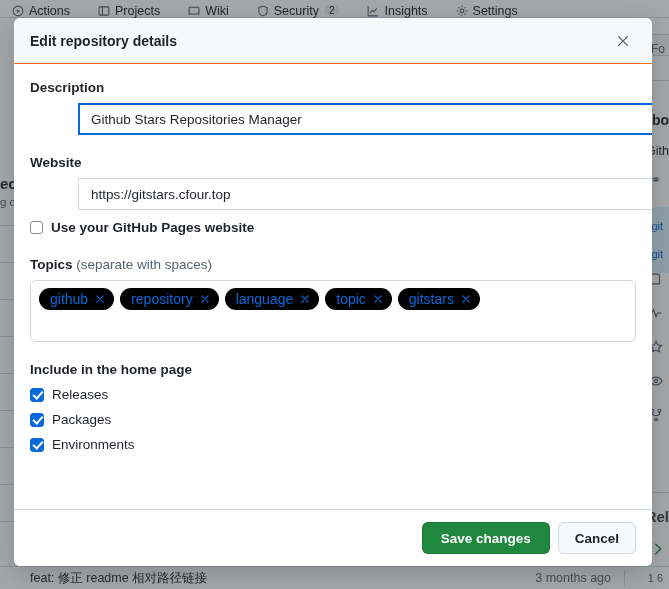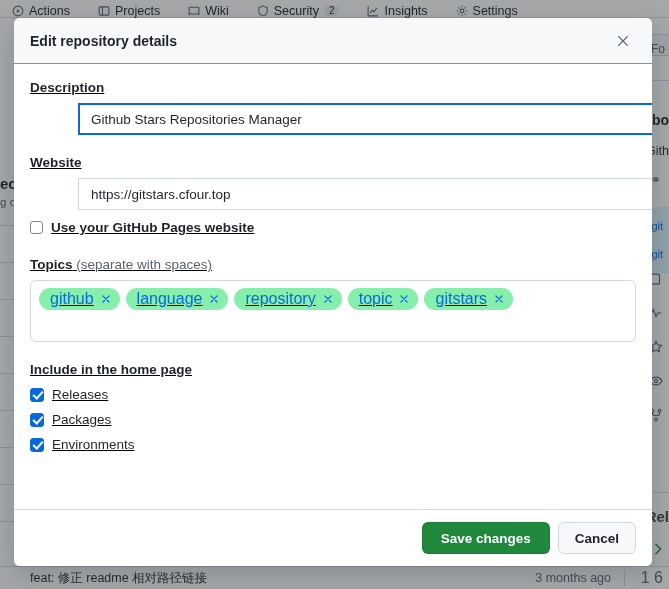--- a/index.html
+++ b/index.html
@@ -76,21 +76,21 @@
     height: 23px;
     display: flex;
     align-items: center;
     font-size: 12.5px;
     color: #1f2328;
     border-top: 1px solid #d1d9e0;
   }
   .bg-commit-msg { margin-left: 30px; }
   .bg-commit-time { position: absolute; right: 58px; color: #59636e; }
   .bg-commit-div { position: absolute; right: 44px; top: 3px; bottom: 3px; width: 1px; background: #d1d9e0; }
-  .bg-commit-end { position: absolute; right: 6px; color: #59636e; font-size: 16px; }
+  .bg-commit-end { position: absolute; right: 6px; color: #59636e; font-size: 11px; }
 
   
   .bg-side {
     position: absolute;
     right: 0;
     top: 14px;
     width: 30px;
     bottom: 0;
     overflow: hidden;
   }
@@ -184,21 +184,20 @@
     color: #59636e;
     background: transparent;
     border: none;
   }
   .modal-close svg { width: 14px; height: 14px; display: block; }
 
   .modal-body {
     flex: 1;
     padding: 16px;
     overflow: hidden;
-    text-decoration: underline;
   }
 
   .field-label {
     font-size: 13.5px;
     font-weight: 700;
     color: #1f2328;
     display: block;
     margin-bottom: 8px;
   }
   .field-label .hint {
@@ -273,25 +272,25 @@
     display: flex;
     flex-wrap: wrap;
     align-content: flex-start;
     gap: 6px;
     background: #fff;
   }
   .chip {
     display: inline-flex;
     align-items: center;
     gap: 7px;
-    background: #86efac;
+    background: #000000;
     color: #0969da;
     border-radius: 12px;
     padding: 2px 9px 2px 11px;
-    font-size: 16px;
+    font-size: 14px;
     height: 22px;
     cursor: default;
   }
   .chip-x {
     width: 10px; height: 10px;
     display: block;
     cursor: pointer;
     color: #0969da;
   }
   .chip-x svg { width: 10px; height: 10px; display: block; }
@@ -478,29 +477,29 @@
       <div class="topics-box" id="topics-box">
           <span class="chip">
             <span>github</span>
             <span class="chip-x">
               <svg viewBox="0 0 16 16" fill="none" stroke="currentColor" stroke-width="2" stroke-linecap="round">
                 <path d="M3 3l10 10M13 3L3 13"></path>
               </svg>
             </span>
           </span>
           <span class="chip">
-            <span>language</span>
+            <span>repository</span>
             <span class="chip-x">
               <svg viewBox="0 0 16 16" fill="none" stroke="currentColor" stroke-width="2" stroke-linecap="round">
                 <path d="M3 3l10 10M13 3L3 13"></path>
               </svg>
             </span>
           </span>
           <span class="chip">
-            <span>repository</span>
+            <span>language</span>
             <span class="chip-x">
               <svg viewBox="0 0 16 16" fill="none" stroke="currentColor" stroke-width="2" stroke-linecap="round">
                 <path d="M3 3l10 10M13 3L3 13"></path>
               </svg>
             </span>
           </span>
           <span class="chip">
             <span>topic</span>
             <span class="chip-x">
               <svg viewBox="0 0 16 16" fill="none" stroke="currentColor" stroke-width="2" stroke-linecap="round">

